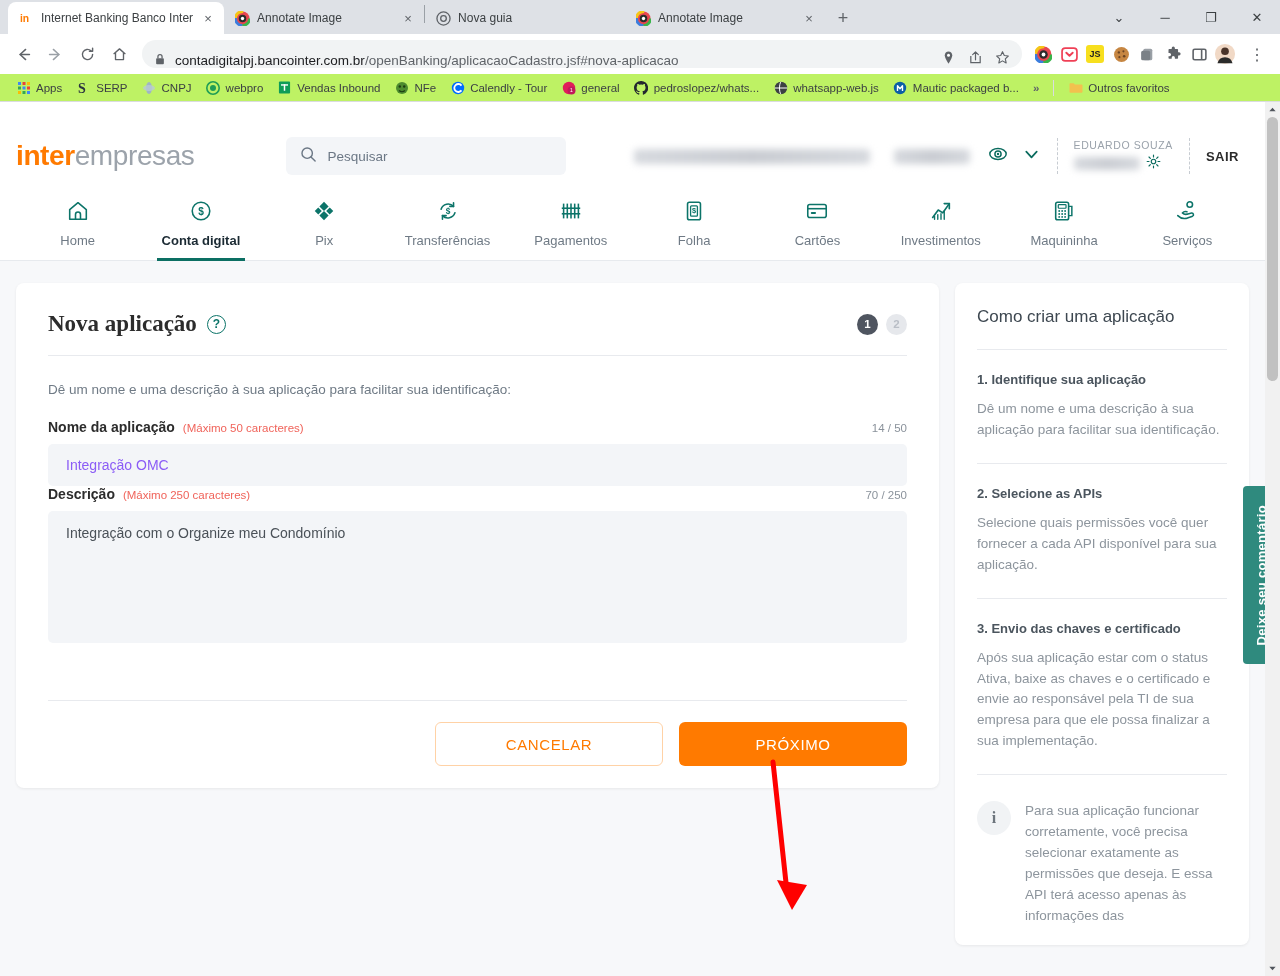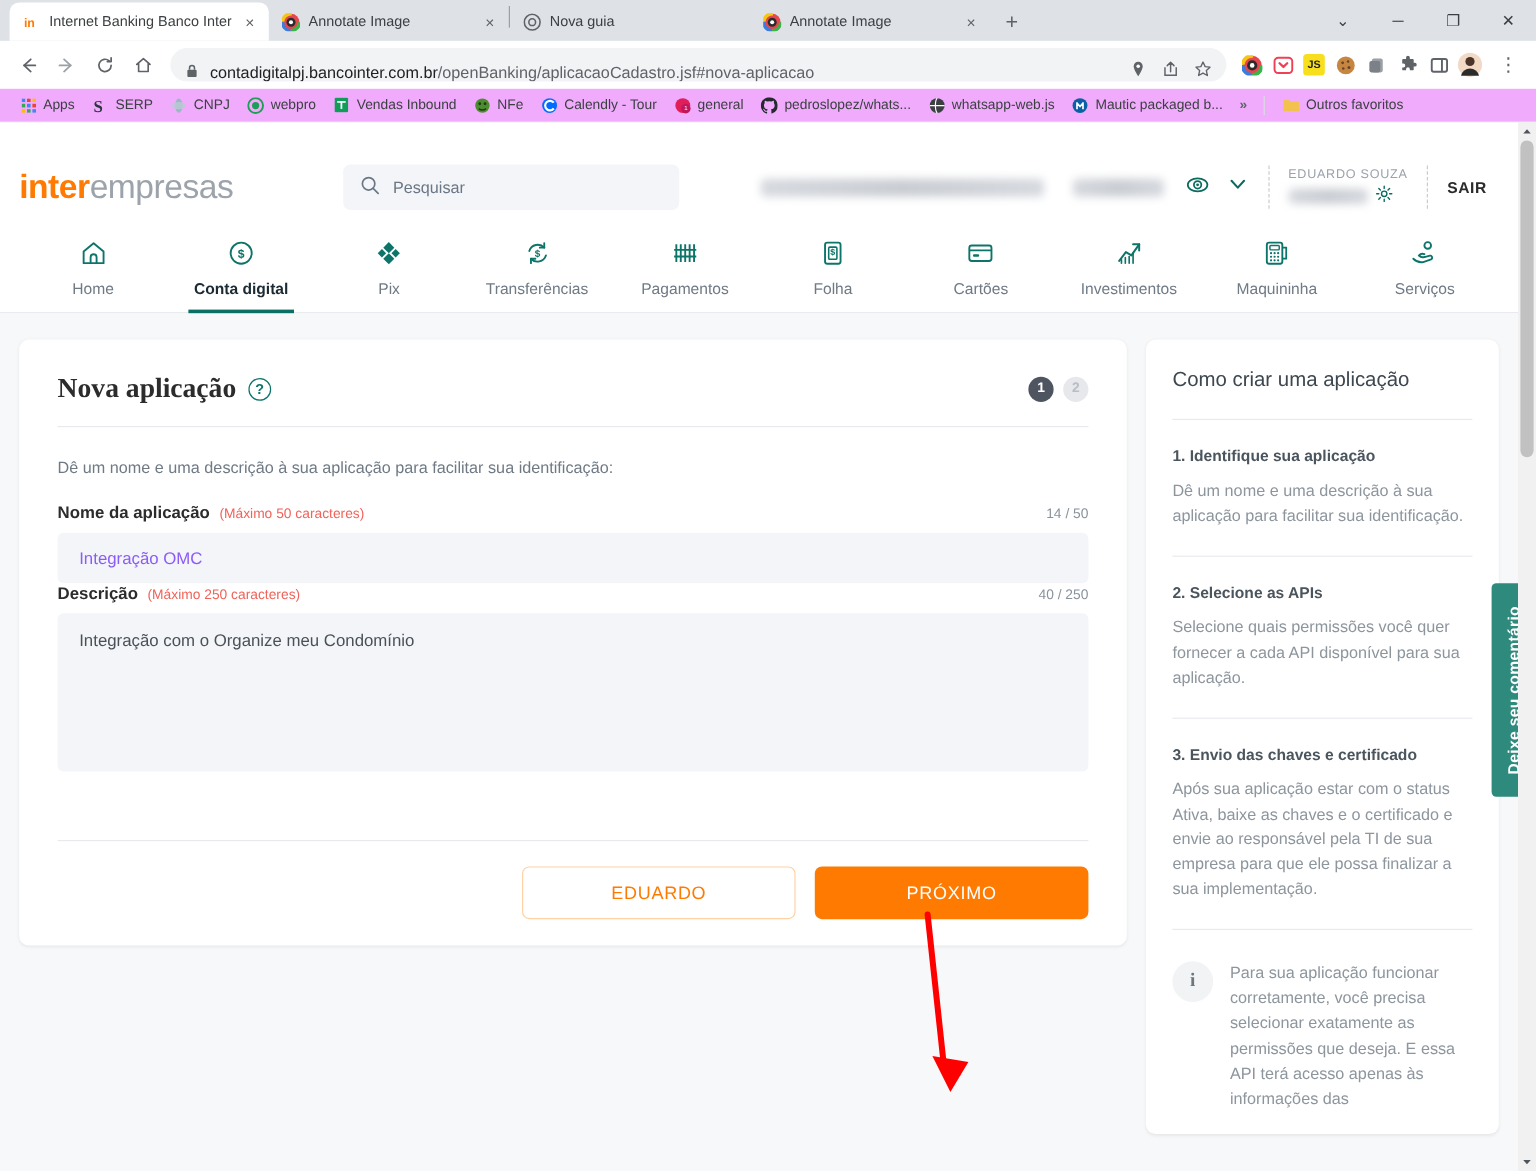--- a/index.html
+++ b/index.html
@@ -51,21 +51,21 @@
     font-size: 13.5px; color: #202124;
   }
   .omni-url { white-space: nowrap; overflow: hidden; }
   .omni-url .dim { color: #5f6368; }
   .omni-icons { display:flex; align-items:center; gap: 12px; margin-left: auto; padding-left: 10px; color:#5f6368;}
   .ext-icons { display: flex; align-items: center; gap: 8px; padding-left: 4px; }
   .ext { width: 18px; height: 18px; border-radius: 3px; display:flex;align-items:center;justify-content:center;
          font-size: 9px; font-weight: bold; }
 
   .bookmarks {
-    height: 28px; background: #f0abfc; display:flex; align-items:center;
+    height: 28px; background: #bef264; display:flex; align-items:center;
     padding: 0 10px; gap: 2px; font-size: 11.5px; color: #3c4043;
     border-bottom: 1px solid #dadce0;
   }
   .bm { display:flex;align-items:center; gap:5px; padding: 3px 6px; border-radius: 4px; white-space: nowrap; }
   .bm-ico { width: 15px; height: 15px; display:flex;align-items:center;justify-content:center; flex:0 0 15px;}
   .bm-sep { width:1px; height:16px; background:#dadce0; margin: 0 6px; }
 
   
   .viewport {
     position: absolute; top: 102px; left: 0;
@@ -706,28 +706,28 @@
               <span class="fhint">(Máximo 50 caracteres)</span>
               <span class="fcount">14 / 50</span>
             </div>
             <div class="inputbox">Integração OMC</div>
           </div>
 
           <div class="field2">
             <div class="field-label-row">
               <span class="flabel">Descrição</span>
               <span class="fhint">(Máximo 250 caracteres)</span>
-              <span class="fcount">40 / 250</span>
+              <span class="fcount">70 / 250</span>
             </div>
             <div class="textarea">Integração com o Organize meu Condomínio</div>
           </div>
 
           <div class="card-rule"></div>
           <div class="actions">
-            <div class="btn btn-cancel">EDUARDO</div>
+            <div class="btn btn-cancel">CANCELAR</div>
             <div class="btn btn-next">PRÓXIMO</div>
           </div>
         </div>
 
         <div class="side">
           <div class="side-title">Como criar uma aplicação</div>
           <div class="side-rule"></div>
 
           <div>
             <div class="side-h">1. Identifique sua aplicação</div>

